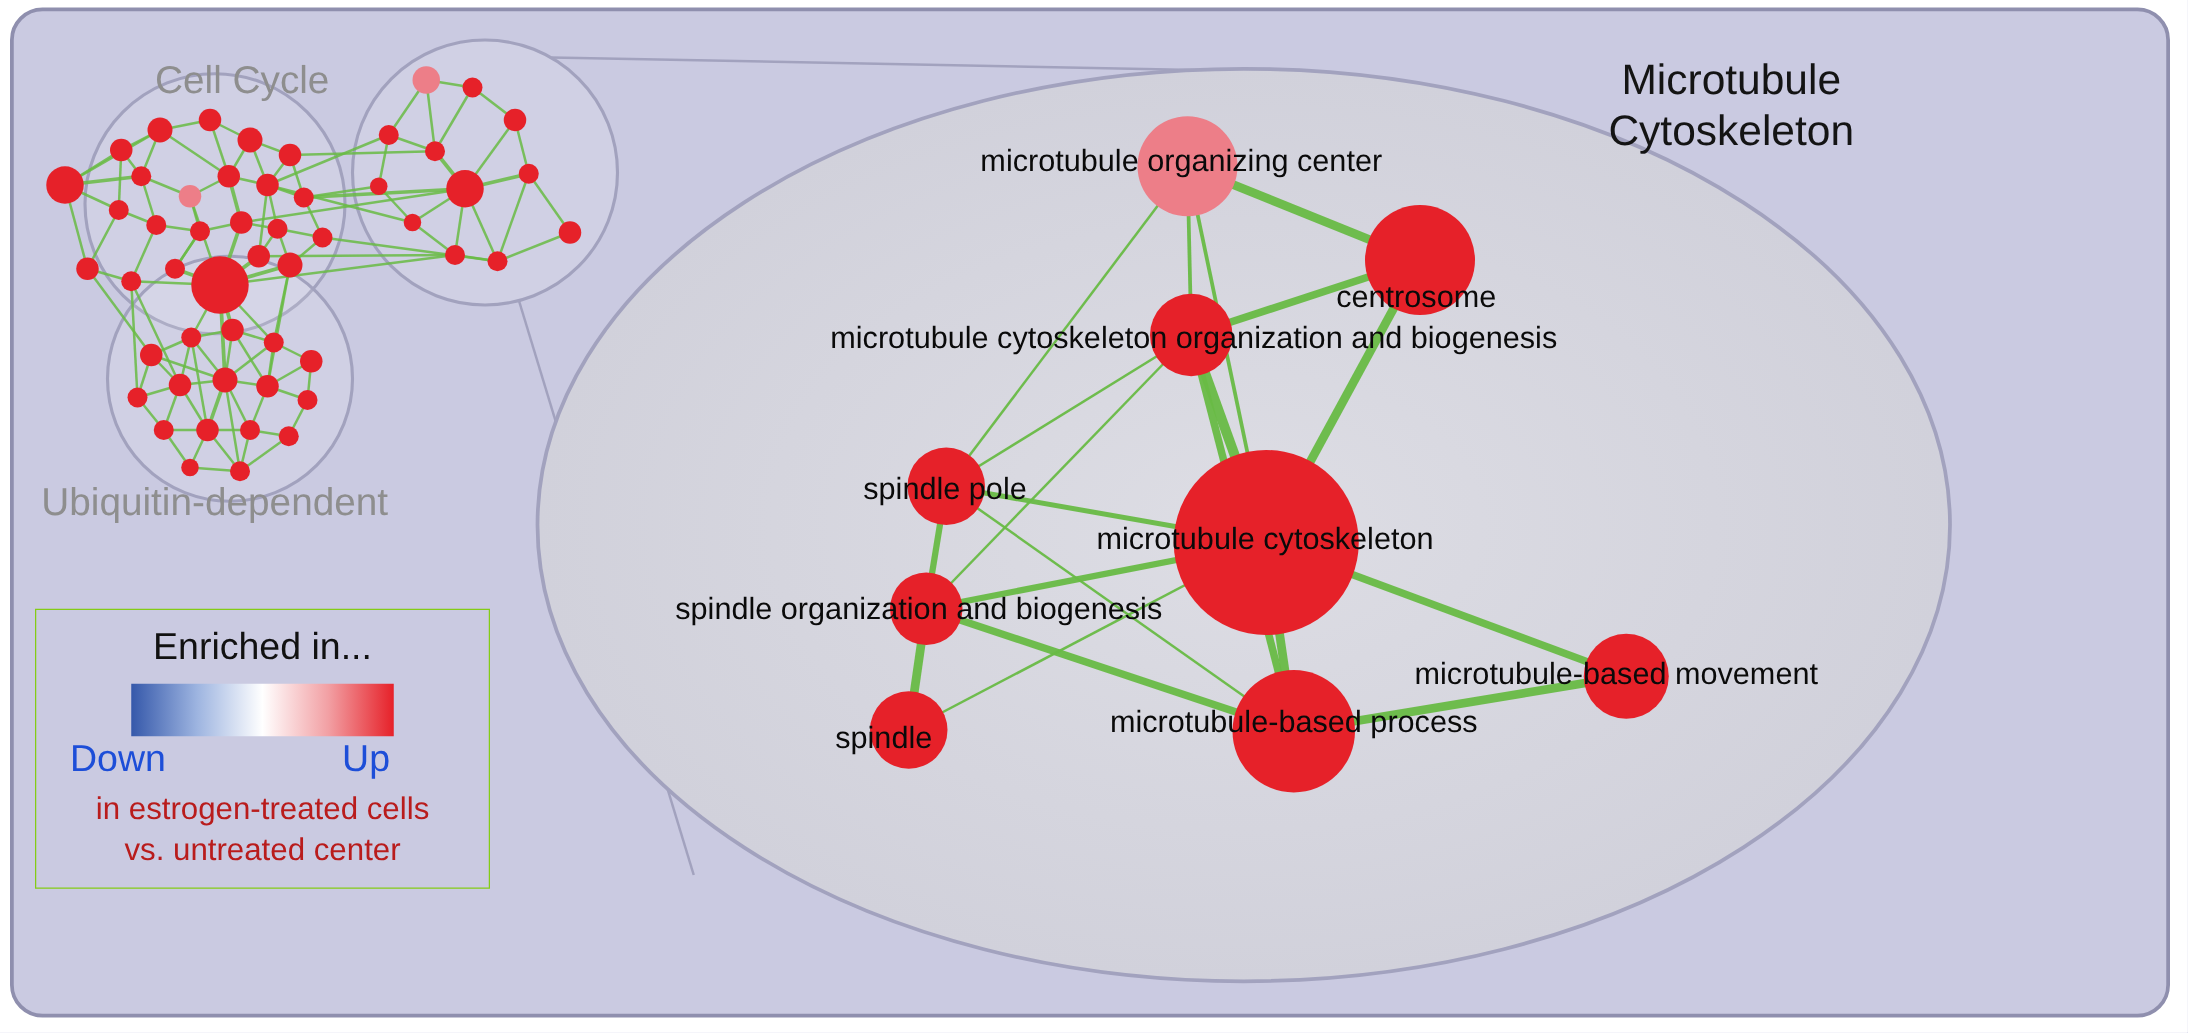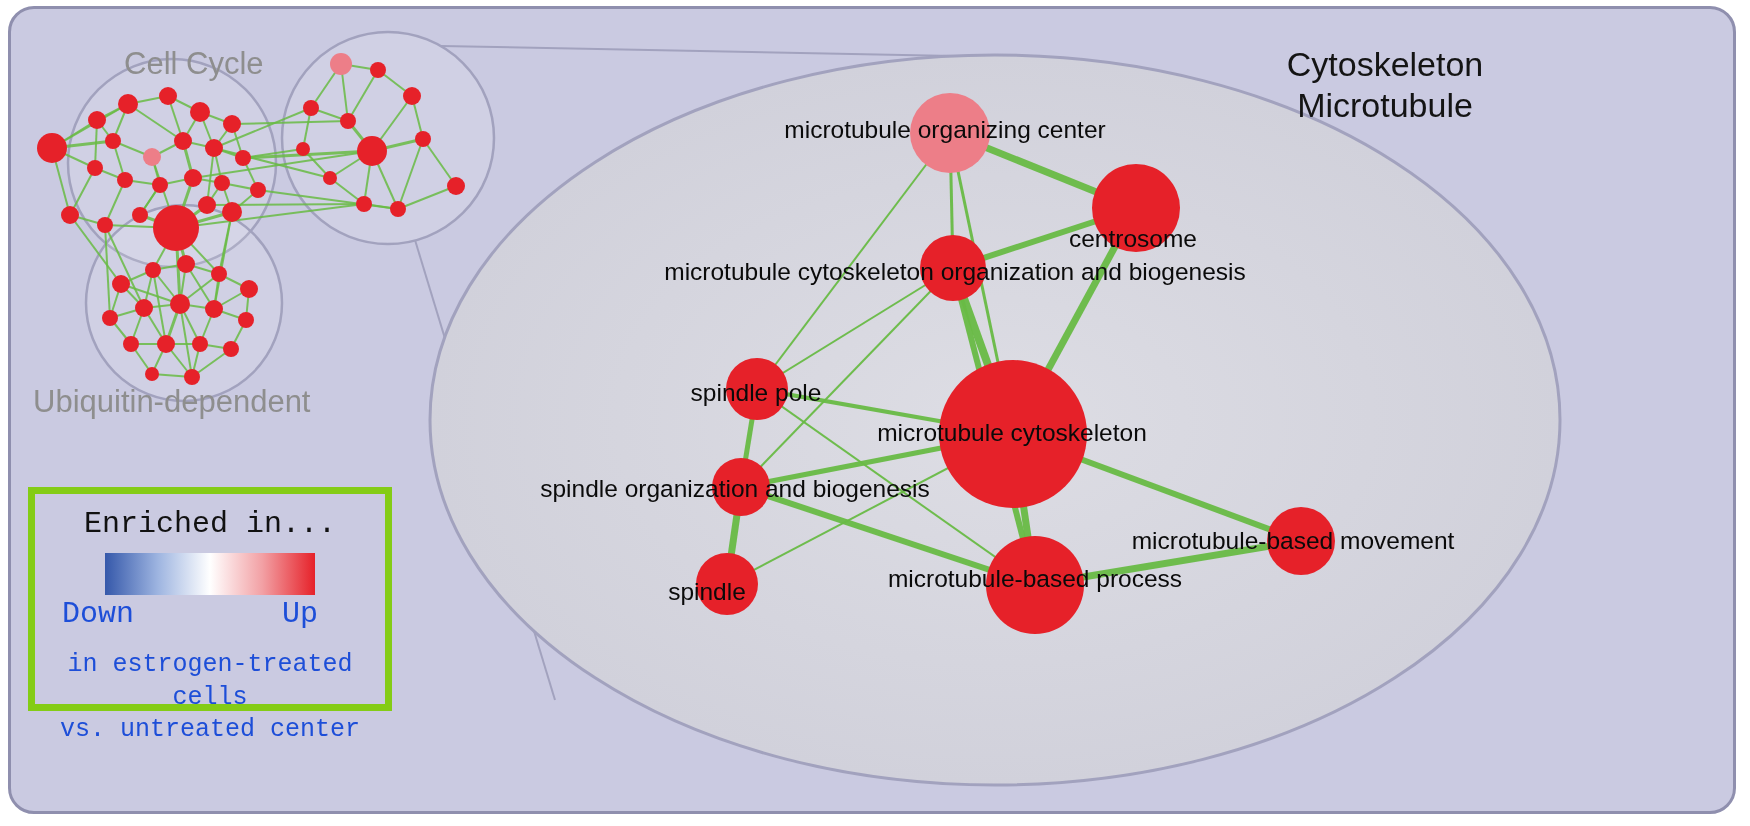--- a/index.html
+++ b/index.html
@@ -6,26 +6,26 @@
   .canvas{position:relative;width:1750px;height:826px;background:#ffffff;overflow:hidden;}
   .panel{position:absolute;left:8px;top:6px;width:1728px;height:808px;background:#cacae1;
          border:3px solid #8f8fae;border-radius:26px;box-sizing:border-box;}
   svg.net{position:absolute;left:0;top:0;font-family:"Liberation Sans",sans-serif;}
   .cluster-label{position:absolute;color:#8e8e8e;font-size:31px;line-height:1.18;white-space:nowrap;}
   .lbl-cell-cycle{left:124px;top:46px;}
   .lbl-ubiquitin{left:33px;top:384px;}
   .detail-title{position:absolute;left:1235px;top:44px;width:300px;text-align:center;
                 font-size:34px;color:#141414;line-height:1.2;}
   .legend{position:absolute;left:28px;top:487px;width:364px;height:224px;box-sizing:border-box;
-          border:7px solid #84cc16;background:transparent;font-family:Liberation Mono, monospace;}
+          border:1px solid #84cc16;background:transparent;}
   .legend-title{text-align:center;font-size:30px;color:#111;margin-top:13px;}
   .legend-bar{width:210px;height:42px;margin:12px auto 2px auto;}
   .legend-scale{width:256px;margin:2px 0 0 27px;display:flex;justify-content:space-between;
                 font-size:30px;color:#1d4ed8;}
-  .legend-caption{text-align:center;font-size:25px;color:#1d4ed8;line-height:1.3;margin-top:18px;}
+  .legend-caption{text-align:center;font-size:25px;color:#b91c1c;line-height:1.3;margin-top:6px;}
 </style>
 </head>
 <body>
 
 <div class="canvas">
   <div class="panel"></div>
 
   <svg id="net" class="net" width="1750" height="826" viewBox="0 0 1750 826">
       <defs>
         <radialGradient id="eg">
@@ -252,22 +252,22 @@
       <text x="1293" y="540" text-anchor="middle" dominant-baseline="central" font-size="24.5" fill="#0a0a0a">microtubule-based movement</text>
     </svg>
 
   <div class="cluster-label lbl-cell-cycle">Cell Cycle</div>
 
   <div class="cluster-label lbl-ubiquitin">
     <div>Ubiquitin-dependent</div>
   </div>
 
   <div class="detail-title">
+    <div>Microtubule</div>
     <div>Cytoskeleton</div>
-    <div>Microtubule</div>
   </div>
 
   <div class="legend">
     <div class="legend-title">Enriched in...</div>
     <div class="legend-bar" style="background: linear-gradient(90deg, rgb(53, 88, 170), rgb(157, 180, 224), rgb(255, 255, 255), rgb(242, 160, 164), rgb(230, 33, 41));"></div>
     <div class="legend-scale">
       <span>Down</span>
       <span>Up</span>
     </div>
     <div class="legend-caption">

